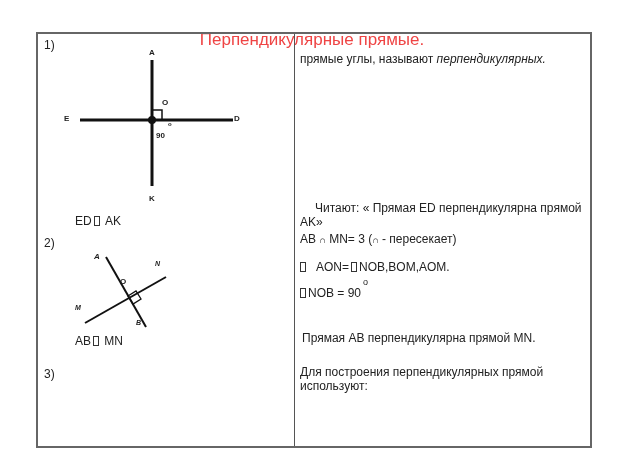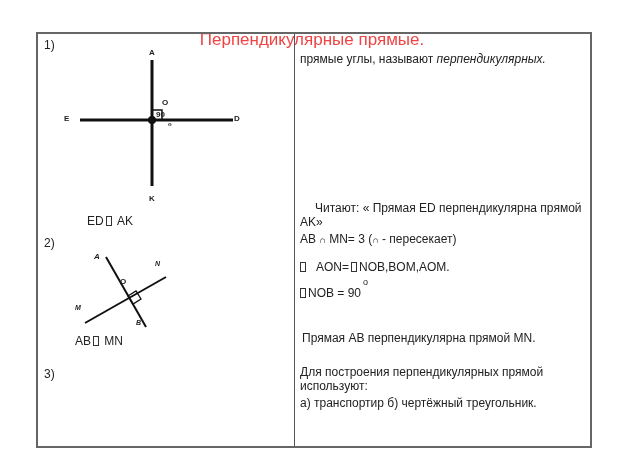--- a/index.html
+++ b/index.html
@@ -31,26 +31,26 @@
     <svg width="200" height="170" style="left:30px; top:10px;">
       <line x1="84" y1="16" x2="84" y2="142" stroke="#111" stroke-width="3"></line>
       <line x1="12" y1="76" x2="165" y2="76" stroke="#111" stroke-width="3"></line>
       <rect x="84" y1="0" y="66" width="10" height="10" fill="none" stroke="#111" stroke-width="1.5"></rect>
       <circle cx="84" cy="76" r="4" fill="#111"></circle>
     </svg>
     <span class="lbl" style="left:111px; top:14px;">A</span>
     <span class="lbl" style="left:26px; top:80px;">E</span>
     <span class="lbl" style="left:196px; top:80px;">D</span>
     <span class="lbl" style="left:124px; top:64px;">O</span>
-    <span class="lbl" style="left:118px; top:76px; font-weight:bold;">90</span>
+    <span class="lbl" style="left:118px; top:97px; font-weight:bold;">90</span>
     <span class="lbl" style="left:130px; top:87px; font-size:6px;">o</span>
     <span class="lbl" style="left:111px; top:160px;">K</span>
   </div>
 
-  <div class="t" style="left:37px; top:180px;margin-left:12px;">
+  <div class="t" style="left:37px; top:180px;">
     <span>ED</span><span class="sym"></span>&nbsp;<span>AK</span>
   </div>
 
   <div class="t" style="left:6px; top:202px;">2)</div>
 
   <div>
     <svg width="120" height="90" style="left:34px; top:213px;">
       <line x1="34" y1="10" x2="74" y2="80" stroke="#111" stroke-width="2"></line>
       <line x1="13" y1="76" x2="94" y2="30" stroke="#111" stroke-width="2"></line>
       <polygon points="56,49 64,44 69,52 61,57" fill="none" stroke="#111" stroke-width="1.3"></polygon>
@@ -87,14 +87,13 @@
 
   <span class="deg" style="left:325px; top:243px;">o</span>
   <div class="t" style="left:262px; top:252px;">
     <span class="sym" style="margin-left:0;"></span><span>NOB = 90</span>
   </div>
 
   <div class="t" style="left:264px; top:297px;">Прямая AB перпендикулярна прямой MN.</div>
 
   <div class="t" style="left:262px; top:331px;">Для построения перпендикулярных прямой</div>
   <div class="t" style="left:262px; top:345px;">используют:</div>
-  <div class="t" style="left:262px; top:362px;">а) транспортир   б) чертёжный треугольник.</div>
 </div>
 
 </body></html>

